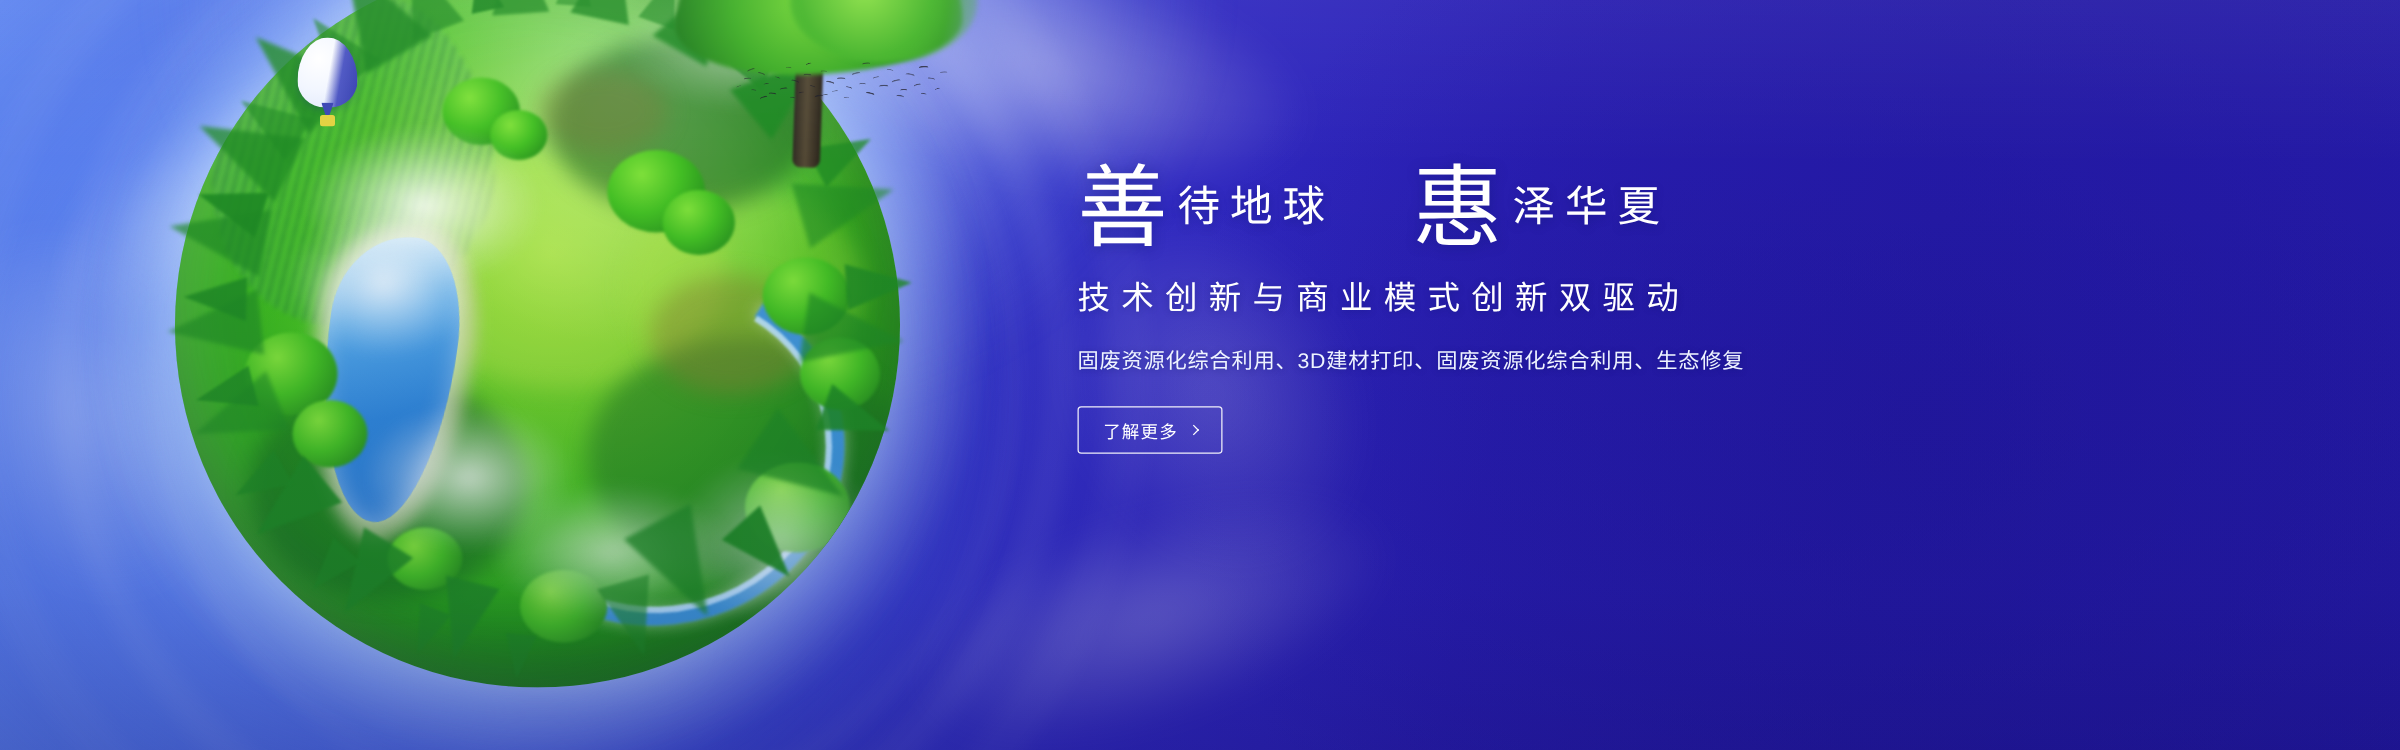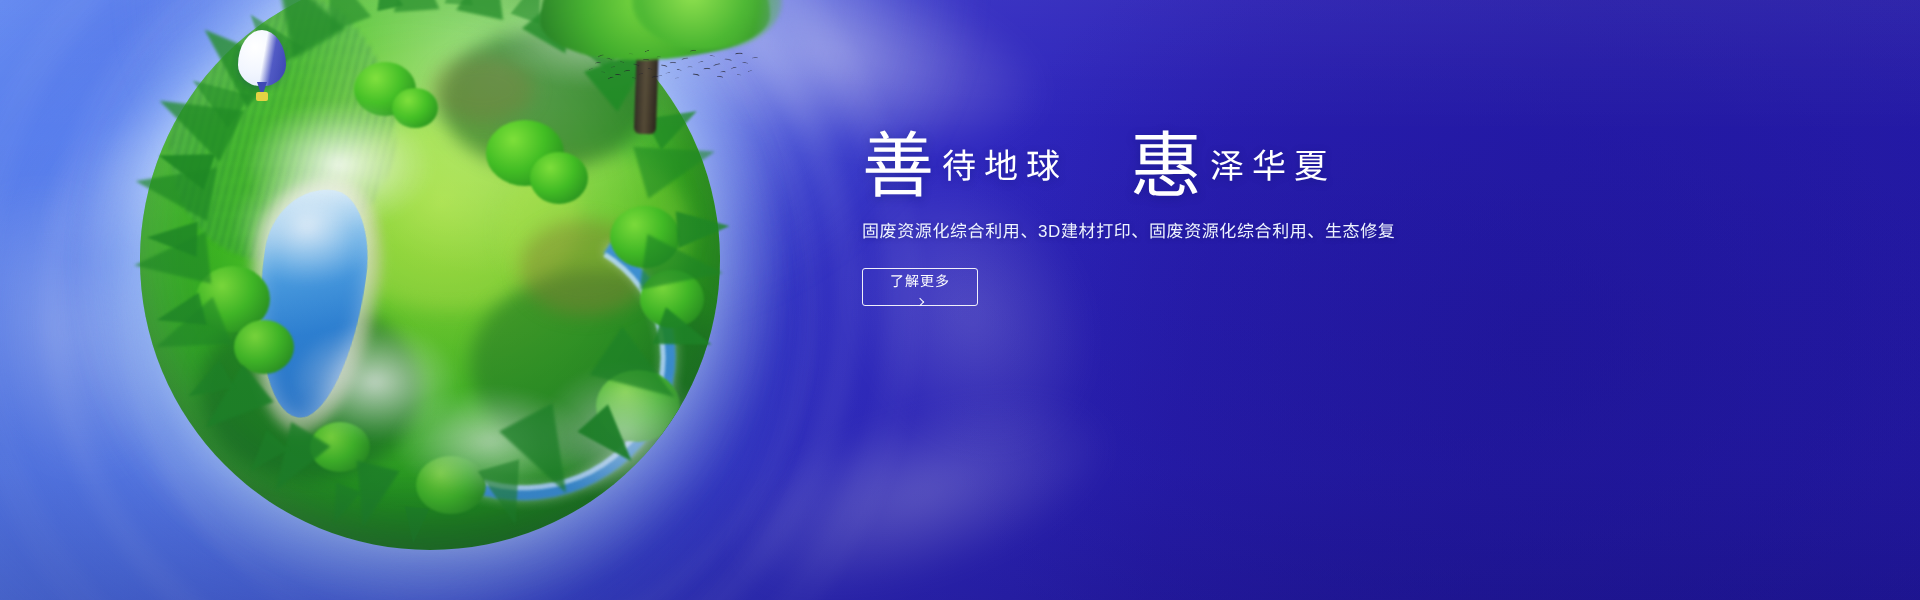--- a/index.html
+++ b/index.html
@@ -386,21 +386,20 @@
     height: 38px;
     border: 1px solid rgba(255,255,255,0.92);
     border-radius: 3px;
     color: #ffffff;
     font-size: 14px;
     letter-spacing: 1px;
     background: transparent;
     cursor: pointer;
     user-select: none;
     text-decoration: none;
-    flex-direction: column;
   }
   .cta-chevron {
     display: inline-block;
     width: 6px; height: 6px;
     border-right: 1.4px solid #ffffff;
     border-top: 1.4px solid #ffffff;
     transform: rotate(45deg);
     position: relative;
     top: 0;
   }
@@ -568,20 +567,21 @@
   <div class="copy">
 
     <div class="headline">
       <span class="hl-big">善</span>
       <span class="hl-small">待地球</span>
       <span class="hl-gap"></span>
       <span class="hl-big">惠</span>
       <span class="hl-small">泽华夏</span>
     </div>
 
+    <div class="subtitle">技术创新与商业模式创新双驱动</div>
 
     <div class="desc">固废资源化综合利用、3D建材打印、固废资源化综合利用、生态修复</div>
 
     <a href="#" class="cta">
       <span>了解更多</span>
       <span class="cta-chevron"></span>
     </a>
   </div>
 
 </div>

